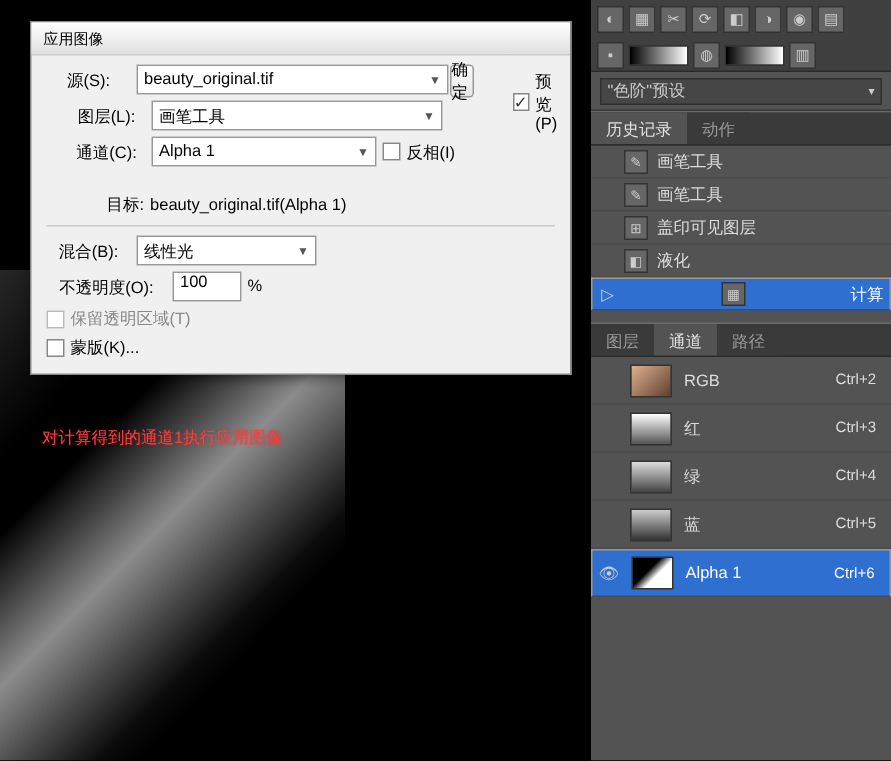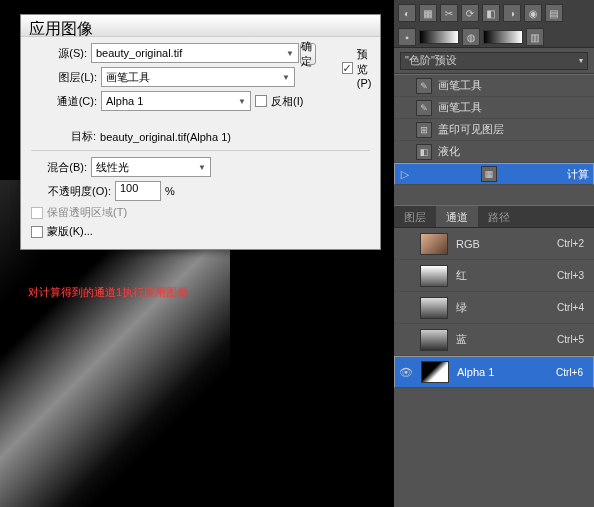--- a/index.html
+++ b/index.html
@@ -3,24 +3,24 @@
 <meta charset="utf-8">
 <style>
 *{margin:0;padding:0;box-sizing:border-box;font-family:"Microsoft YaHei",SimSun,sans-serif;font-size:11px}
 body{width:594px;height:507px;background:#000;position:relative;overflow:hidden}
 .bg-photo{position:absolute;left:0;top:180px;width:230px;height:327px;background:linear-gradient(135deg,#444 0%,#222 30%,#888 50%,#333 70%,#000 100%);filter:contrast(1.5)}
 .watermark{position:absolute;top:4px;right:8px;color:#888;font-size:10px;font-family:Arial}
 .annotation{position:absolute;left:28px;top:278px;color:#ef4444;font-family:"STKaiti","KaiTi",cursive;font-size:22px;line-height:28px;text-shadow:0 0 2px rgba(255,0,0,.5)}
 
 
 .dialog{position:absolute;left:20px;top:14px;width:361px;height:236px;background:#f0f0f0;border:1px solid #888;box-shadow:2px 2px 8px rgba(0,0,0,.5)}
-.dlg-title{height:22px;background:linear-gradient(#fff,#e0e0e0);border-bottom:1px solid #ccc;padding:4px 8px;font-size:16px}
+.dlg-title{height:22px;background:linear-gradient(#fff,#e0e0e0);border-bottom:1px solid #ccc;padding:4px 8px;font-size:10px}
 .dlg-body{padding:6px 10px;position:relative}
 .row{display:flex;align-items:center;margin-bottom:4px;gap:4px}
-.lbl{text-align:right;width:56px}
+.lbl{text-align:center;width:56px}
 .sel{flex:1;height:20px;border:1px solid #999;background:#fff;padding:0 4px;display:flex;align-items:center;justify-content:space-between;max-width:208px}
 .sel .arrow{font-size:8px;color:#555}
 .chk{width:12px;height:12px;border:1px solid #888;background:#fff;display:inline-flex;align-items:center;justify-content:center;font-size:9px;color:#333}
 .target-row{margin-left:40px;margin-top:18px;margin-bottom:6px}
 .hr{height:1px;background:#ccc;margin:2px 0 6px}
 .num-input{width:46px;height:20px;border:1px solid #999;background:#fff;padding:0 4px;display:inline-flex;}
 .dlg-right{position:absolute;right:6px;top:6px;width:74px;display:flex;flex-direction:row;gap:22px}
 .btn{height:22px;border:1px solid #999;background:linear-gradient(#fdfdfd,#e6e6e6);border-radius:3px;display:flex;align-items:center;justify-content:center}
 .prev-chk-row{display:flex;align-items:center;gap:4px;margin-top:4px;padding-left:4px}
 
@@ -154,20 +154,24 @@
   </div>
 
   <div class="preset-bar">
     <div class="preset-sel">
       <span>"色阶"预设</span>
       <span class="arrow" style="font-size:8px">▾</span>
     </div>
   </div>
 
   <div class="panel">
+    <div class="panel-tabs">
+      <div class="ptab active">历史记录</div>
+      <div class="ptab">动作</div>
+    </div>
     <div class="panel-list" id="hist-list">
         <div class="hist-item">
           <span class="hist-marker"></span>
           <span class="hist-ico">✎</span>
           <span>画笔工具</span>
         </div>
         <div class="hist-item">
           <span class="hist-marker"></span>
           <span class="hist-ico">✎</span>
           <span>画笔工具</span>
@@ -183,21 +187,21 @@
           <span>液化</span>
         </div>
         <div class="hist-item sel">
           <span class="hist-marker">▷</span>
           <span class="hist-ico">▦</span>
           <span>计算</span>
         </div>
       </div>
   </div>
 
-  <div class="panel" style="margin-top:20px">
+  <div class="panel" style="margin-top:8px">
     <div class="panel-tabs">
       <div class="ptab">图层</div>
       <div class="ptab active">通道</div>
       <div class="ptab">路径</div>
     </div>
     <div class="panel-list" id="ch-list" style="max-height:200px">
         <div class="ch-item">
           <span class="eye"></span>
           <span class="thumb rgb"></span>
           <span>RGB</span>

